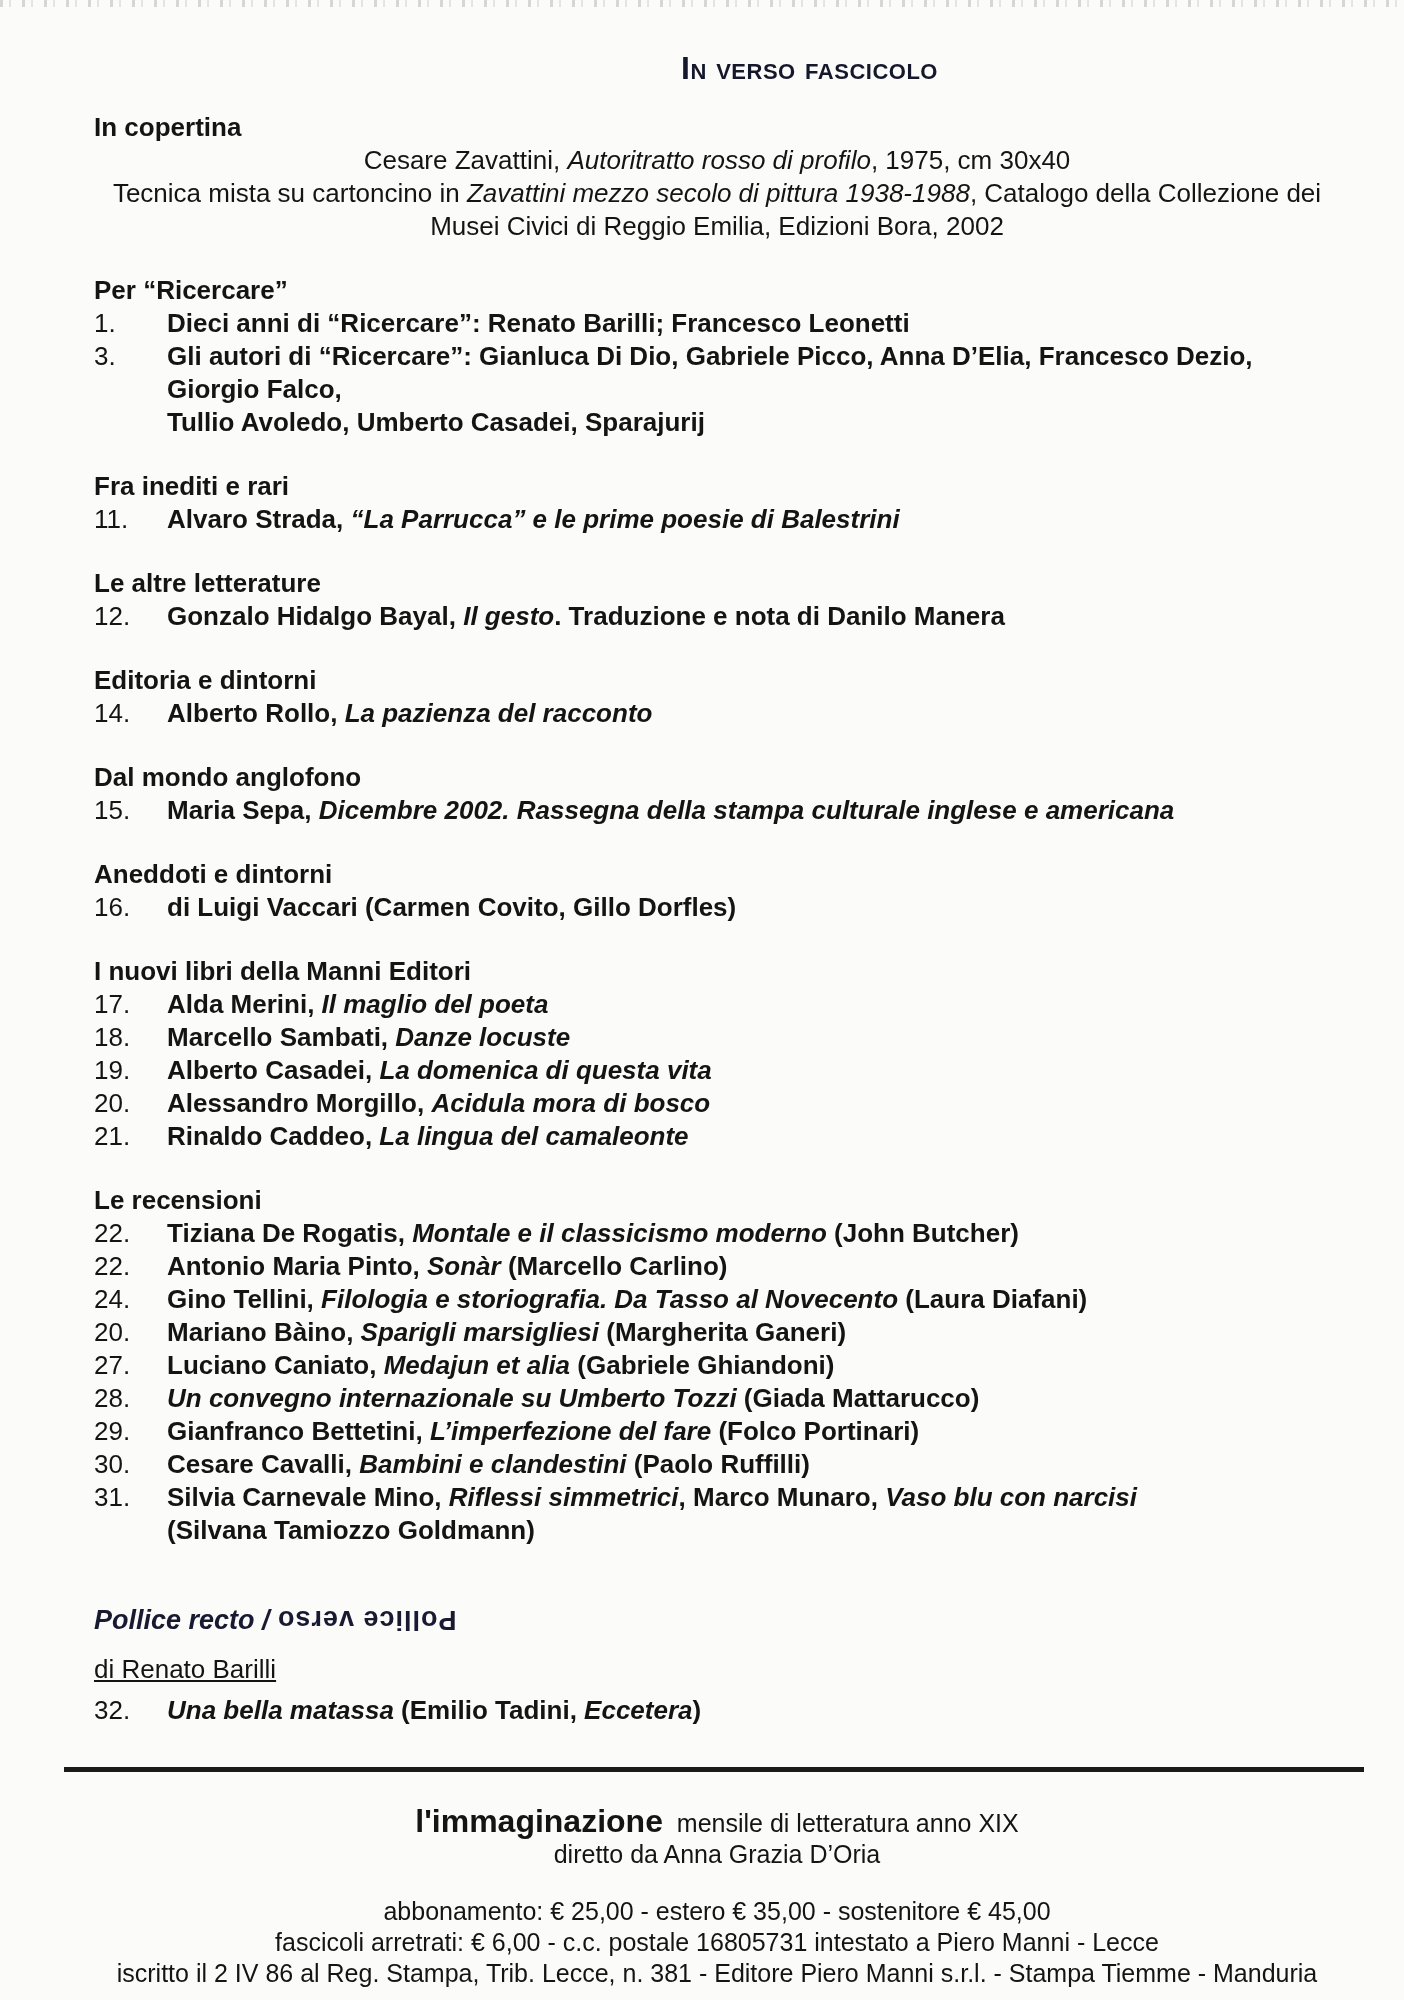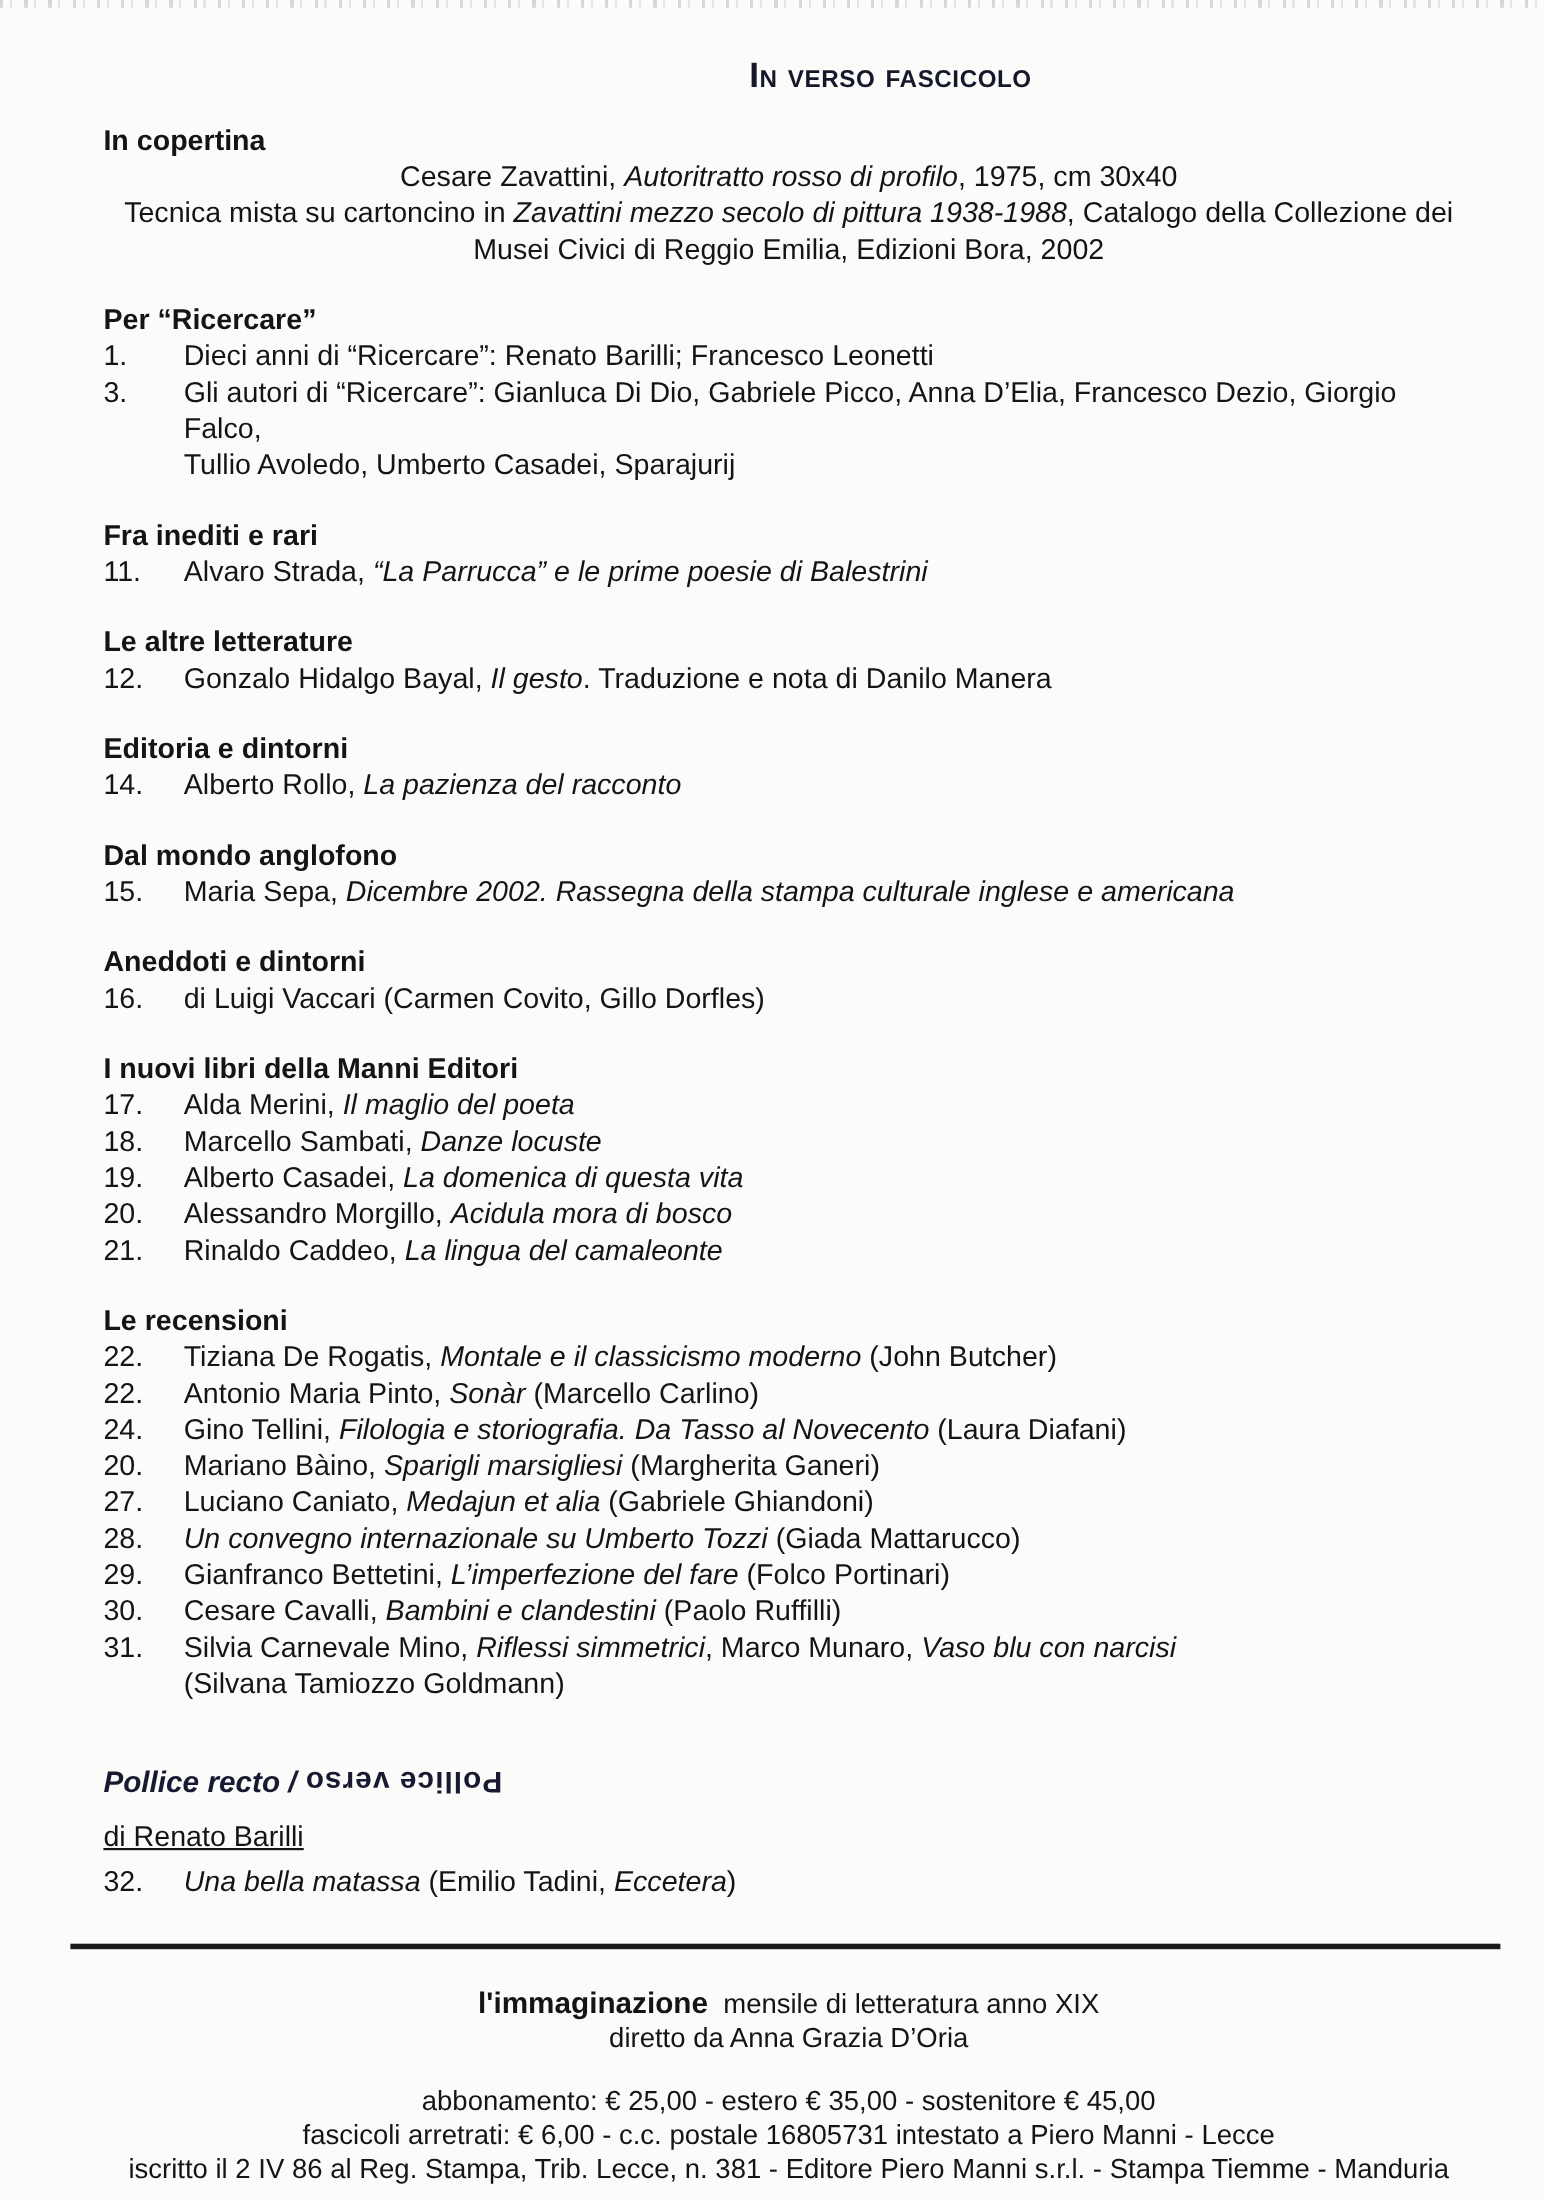--- a/index.html
+++ b/index.html
@@ -37,21 +37,21 @@
 
   .sec-h{
     margin:0; padding:0;
     font-size:26px; line-height:33px;
     font-weight:bold;
   }
   .cover .line{margin:0; max-width:1248px;text-align:center;}
   .section{margin-top:31px;}
   .item{display:flex; max-width:1250px;}
   .item .num{flex:0 0 73px;}
-  .item .txt{flex:1;}
+  .item .txt{flex:1;font-weight:bold;}
   .it{font-style:italic;}
 
   .pollice{margin-top:56px;}
   .pollice-h{
     margin:0; font-size:27px; line-height:34px;
     font-weight:bold; color:#181a31;
   }
   .pollice-h .left{font-style:italic;}
   .pollice-h .flipped{
     display:inline-block;
@@ -62,21 +62,21 @@
   .pollice .byline{margin:16px 0 0 0;text-decoration:underline;}
   .pollice .item{margin-top:8px;}
 
   .rule{
     border:none; height:5px; background:#1a1a1a;
     margin:40px 0 0 -30px; width:1300px;
   }
 
   .colophon{text-align:center; font-size:25px; line-height:31px; padding-left:0;}
   .colophon .masthead{margin-top:34px;}
-  .mag-name{font-weight:bold; font-size:27px;}
+  .mag-name{font-weight:bold; font-size:32px;}
   .sub-block{margin-top:26px;text-align:center;}
 </style>
 </head>
 <body>
 
 <div class="scan-edge top"></div>
 
 <div class="page body-text">
 
   <h1 class="title">In verso fascicolo</h1>

